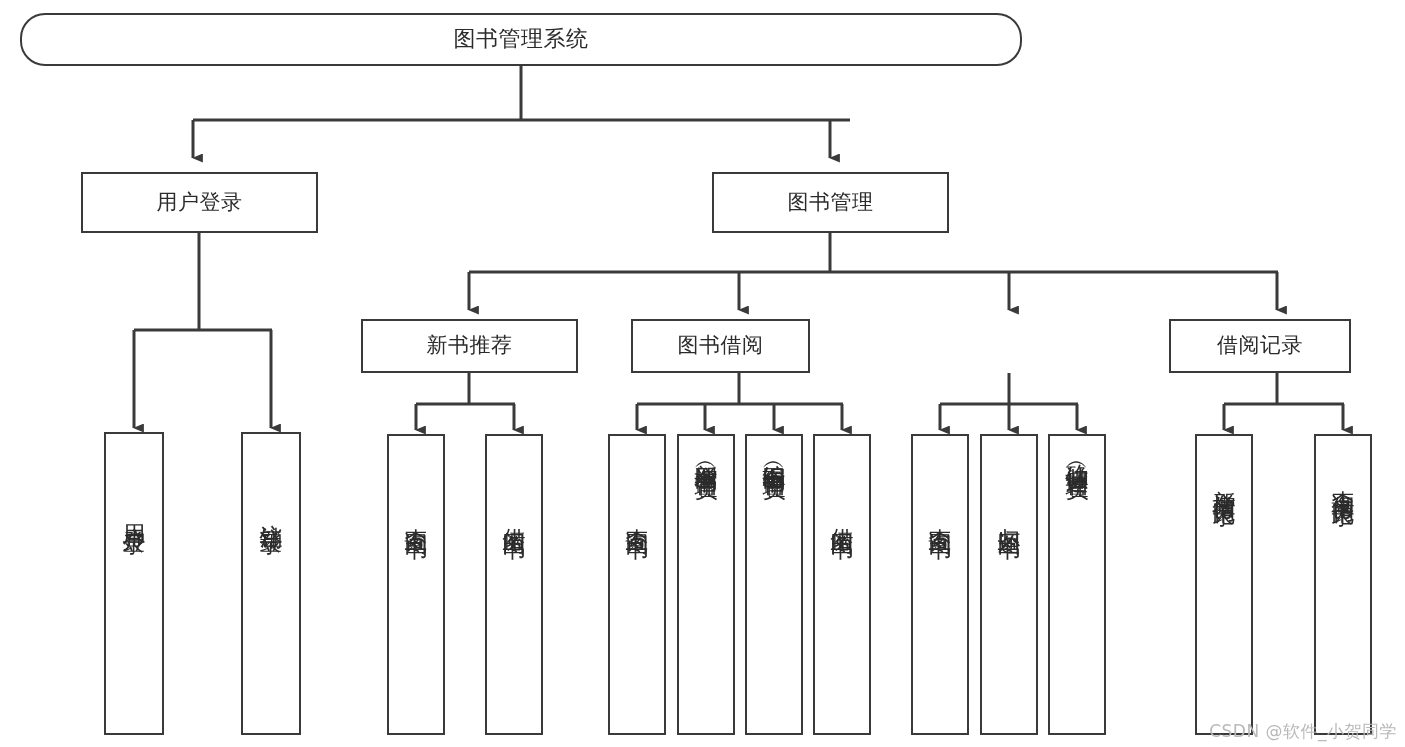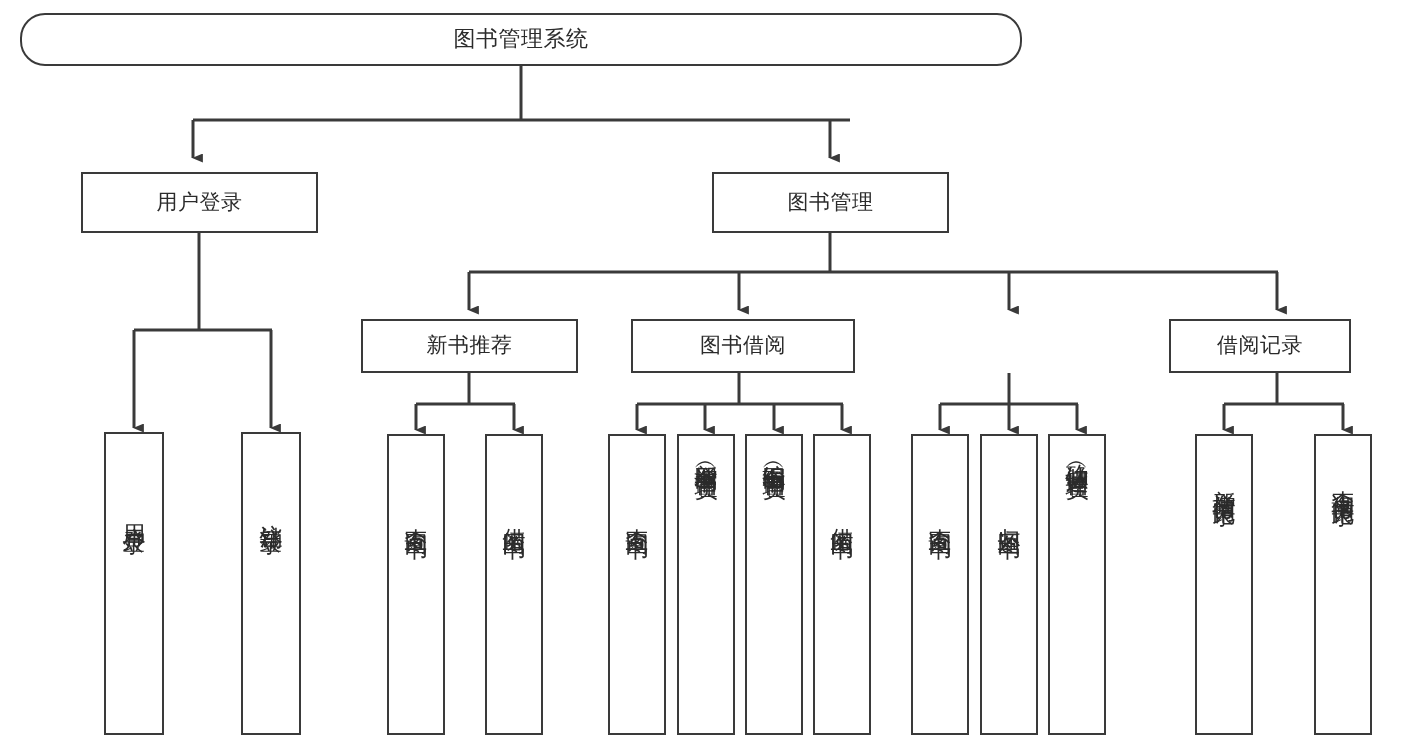--- a/index.html
+++ b/index.html
@@ -139,21 +139,21 @@
   <div class="node horiz" style="left:81px; top:172px; width:237px; height:61px;">
     <span class="label">用户登录</span>
   </div>
   <div class="node horiz" style="left:361px; top:319px; width:217px; height:54px;">
     <span class="label">新书推荐</span>
   </div>
 
   <div class="node horiz" style="left:712px; top:172px; width:237px; height:61px;">
     <span class="label">图书管理</span>
   </div>
-  <div class="node horiz" style="left:631px; top:319px; width:224px; height:54px;">
+  <div class="node horiz" style="left:631px; top:319px; width:179px; height:54px;">
     <span class="label">图书借阅</span>
   </div>
   <div class="node horiz" style="left:1169px; top:319px; width:182px; height:54px;">
     <span class="label">借阅记录</span>
   </div>
 
   <div class="node vert" style="left:104px; top:432px; width:60px; height:303px; padding-top:72px;">
     <span class="label">用户登录</span>
   </div>
   <div class="node vert" style="left:241px; top:432px; width:60px; height:303px; padding-top:72px;">
@@ -190,14 +190,15 @@
     <span class="label">确认归还（管理员）</span>
   </div>
 
   <div class="node vert" style="left:1195px; top:434px; width:58px; height:301px; padding-top:36px;">
     <span class="label">新增借阅记录</span>
   </div>
   <div class="node vert" style="left:1314px; top:434px; width:58px; height:301px; padding-top:36px;">
     <span class="label">查询借阅记录</span>
   </div>
 
+  <div class="watermark">CSDN @软件_小贺同学</div>
 
 </div>
 
 </body></html>

